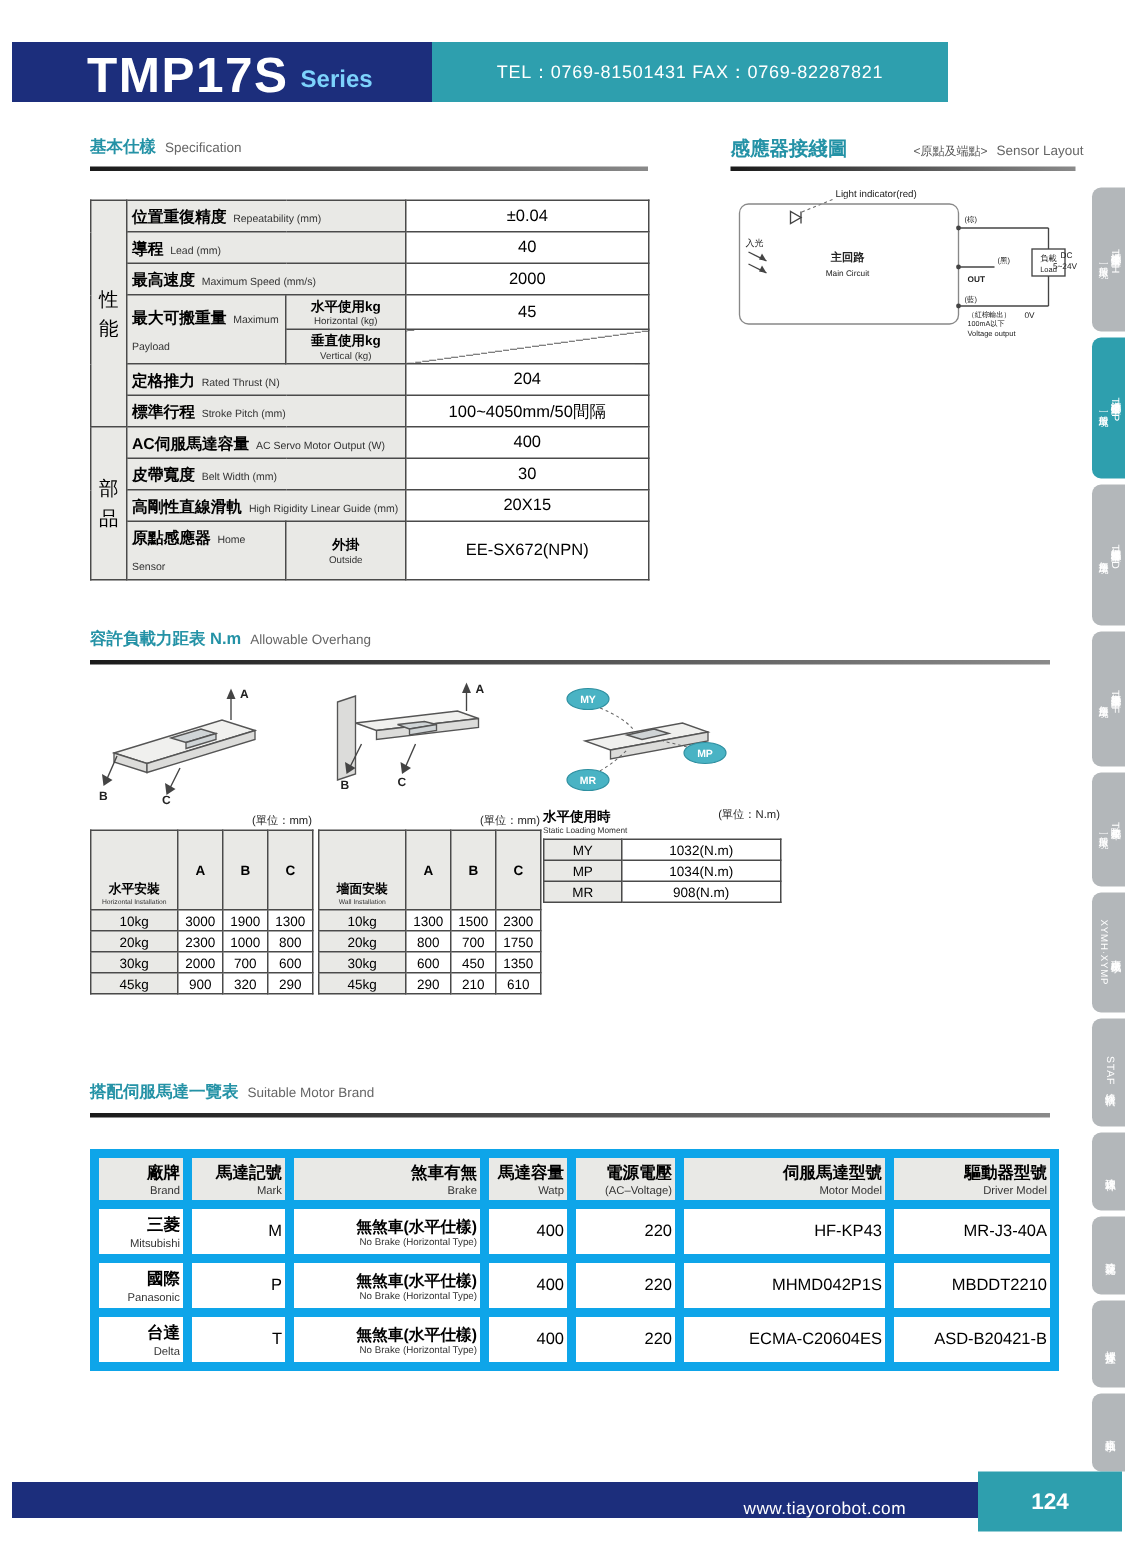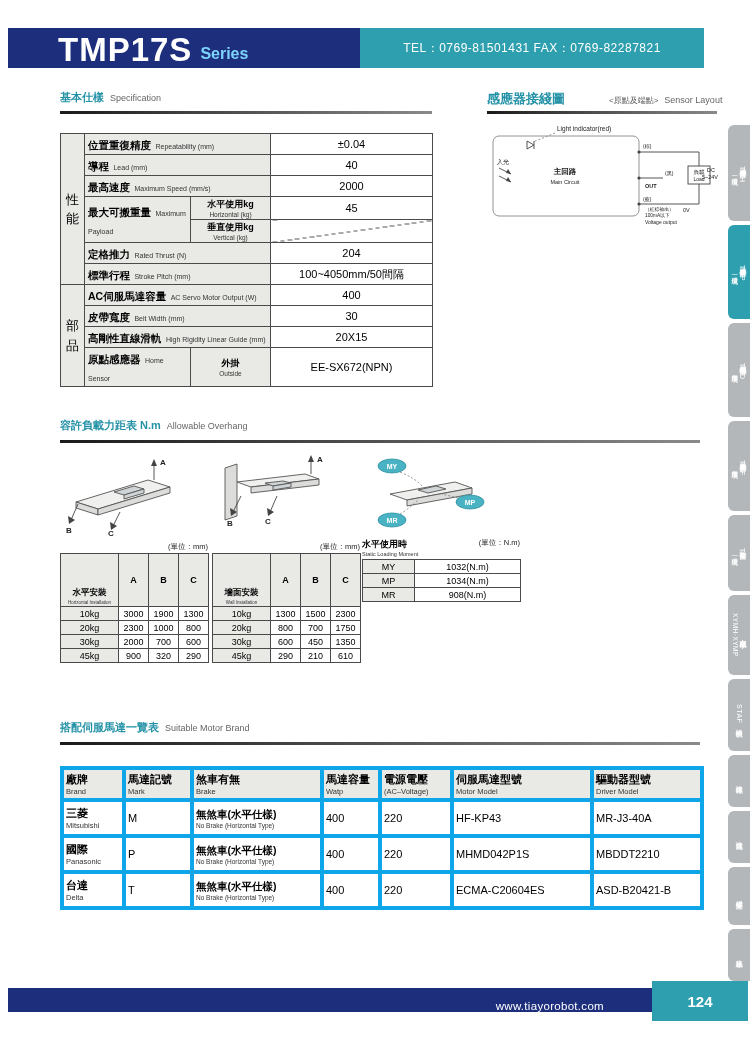--- a/index.html
+++ b/index.html
@@ -1,20 +1,20 @@
 <!DOCTYPE html>
 <html><head>
 <meta charset="utf-8">
 <style>
   * { box-sizing: border-box; margin: 0; padding: 0; }
   body { font-family: "Liberation Sans", sans-serif; background:#fff; }
   .page { position:relative; width:750px; height:1040px; background:#fff; overflow:hidden; }
 
   
-  .header { position:absolute; left:8px; top:28px; width:696px; height:40px; display:flex; }
+  .header { position:absolute; left:8px; top:28px; width:624px; height:40px; display:flex; }
   .header-left { flex:1; background:#1c2e7c; display:flex; align-items:flex-end; padding:0 0 3px 50px; }
   .brand { color:#fff; font-size:33px; font-weight:bold; letter-spacing:1px; line-height:0.95; }
   .brand-sub { color:#7dd3fc; font-size:16px; font-weight:bold; margin-left:8px; padding-bottom:2px; }
   .header-right { width:344px; background:#2e9fae; color:#fff; display:flex; align-items:center; justify-content:center; font-size:12px; letter-spacing:0.5px; }
 
   
   .sec-title { position:absolute; display:flex; align-items:baseline; gap:6px; white-space:nowrap; }
   .sec-title .zh { color:#2492a6; font-weight:bold; font-size:11px; }
   .sec-title .zh.small { font-size:13px; }
   .sec-title .note { color:#555; font-size:8px;margin-left:38px; }
@@ -60,21 +60,21 @@
   .ot .hd .en { font-size:5px; color:#333; display:block; transform:scale(0.9); }
   .ot .chd { background:#e9e9e6; font-weight:bold; }
   .ot .khd { background:#e9e9e6; }
   .t3-head { display:flex; justify-content:space-between; align-items:flex-start; margin-bottom:2px; }
   .t3-label .zh { font-weight:bold; font-size:9px; display:block; }
   .t3-label .en { font-size:5.5px; color:#333; display:block; }
   .t3-head .unit { margin:0; }
 
   
   .motor { position:absolute; left:60px; top:766px; width:640px; table-layout:fixed; }
-  .motor td { border:4px solid #0ea5e9; text-align:left; padding:2px; }
+  .motor td { border:6px solid #0ea5e9; text-align:right; padding:2px; }
   .motor .th { background:#e9e9e6; height:30px; }
   .motor .th .zh { font-weight:bold; font-size:11px; display:block; }
   .motor .th .en { font-size:7.5px; color:#333; display:block; }
   .motor .dr td { height:36px; font-size:11px; }
   .motor .bcell .zh { font-weight:bold; font-size:11px; display:block; }
   .motor .bcell .en { font-size:7.5px; color:#333; display:block; }
   .motor .brake .zh { font-weight:bold; font-size:10.5px; display:block; }
   .motor .brake .en { font-size:6.5px; color:#333; display:block; }
 
   

